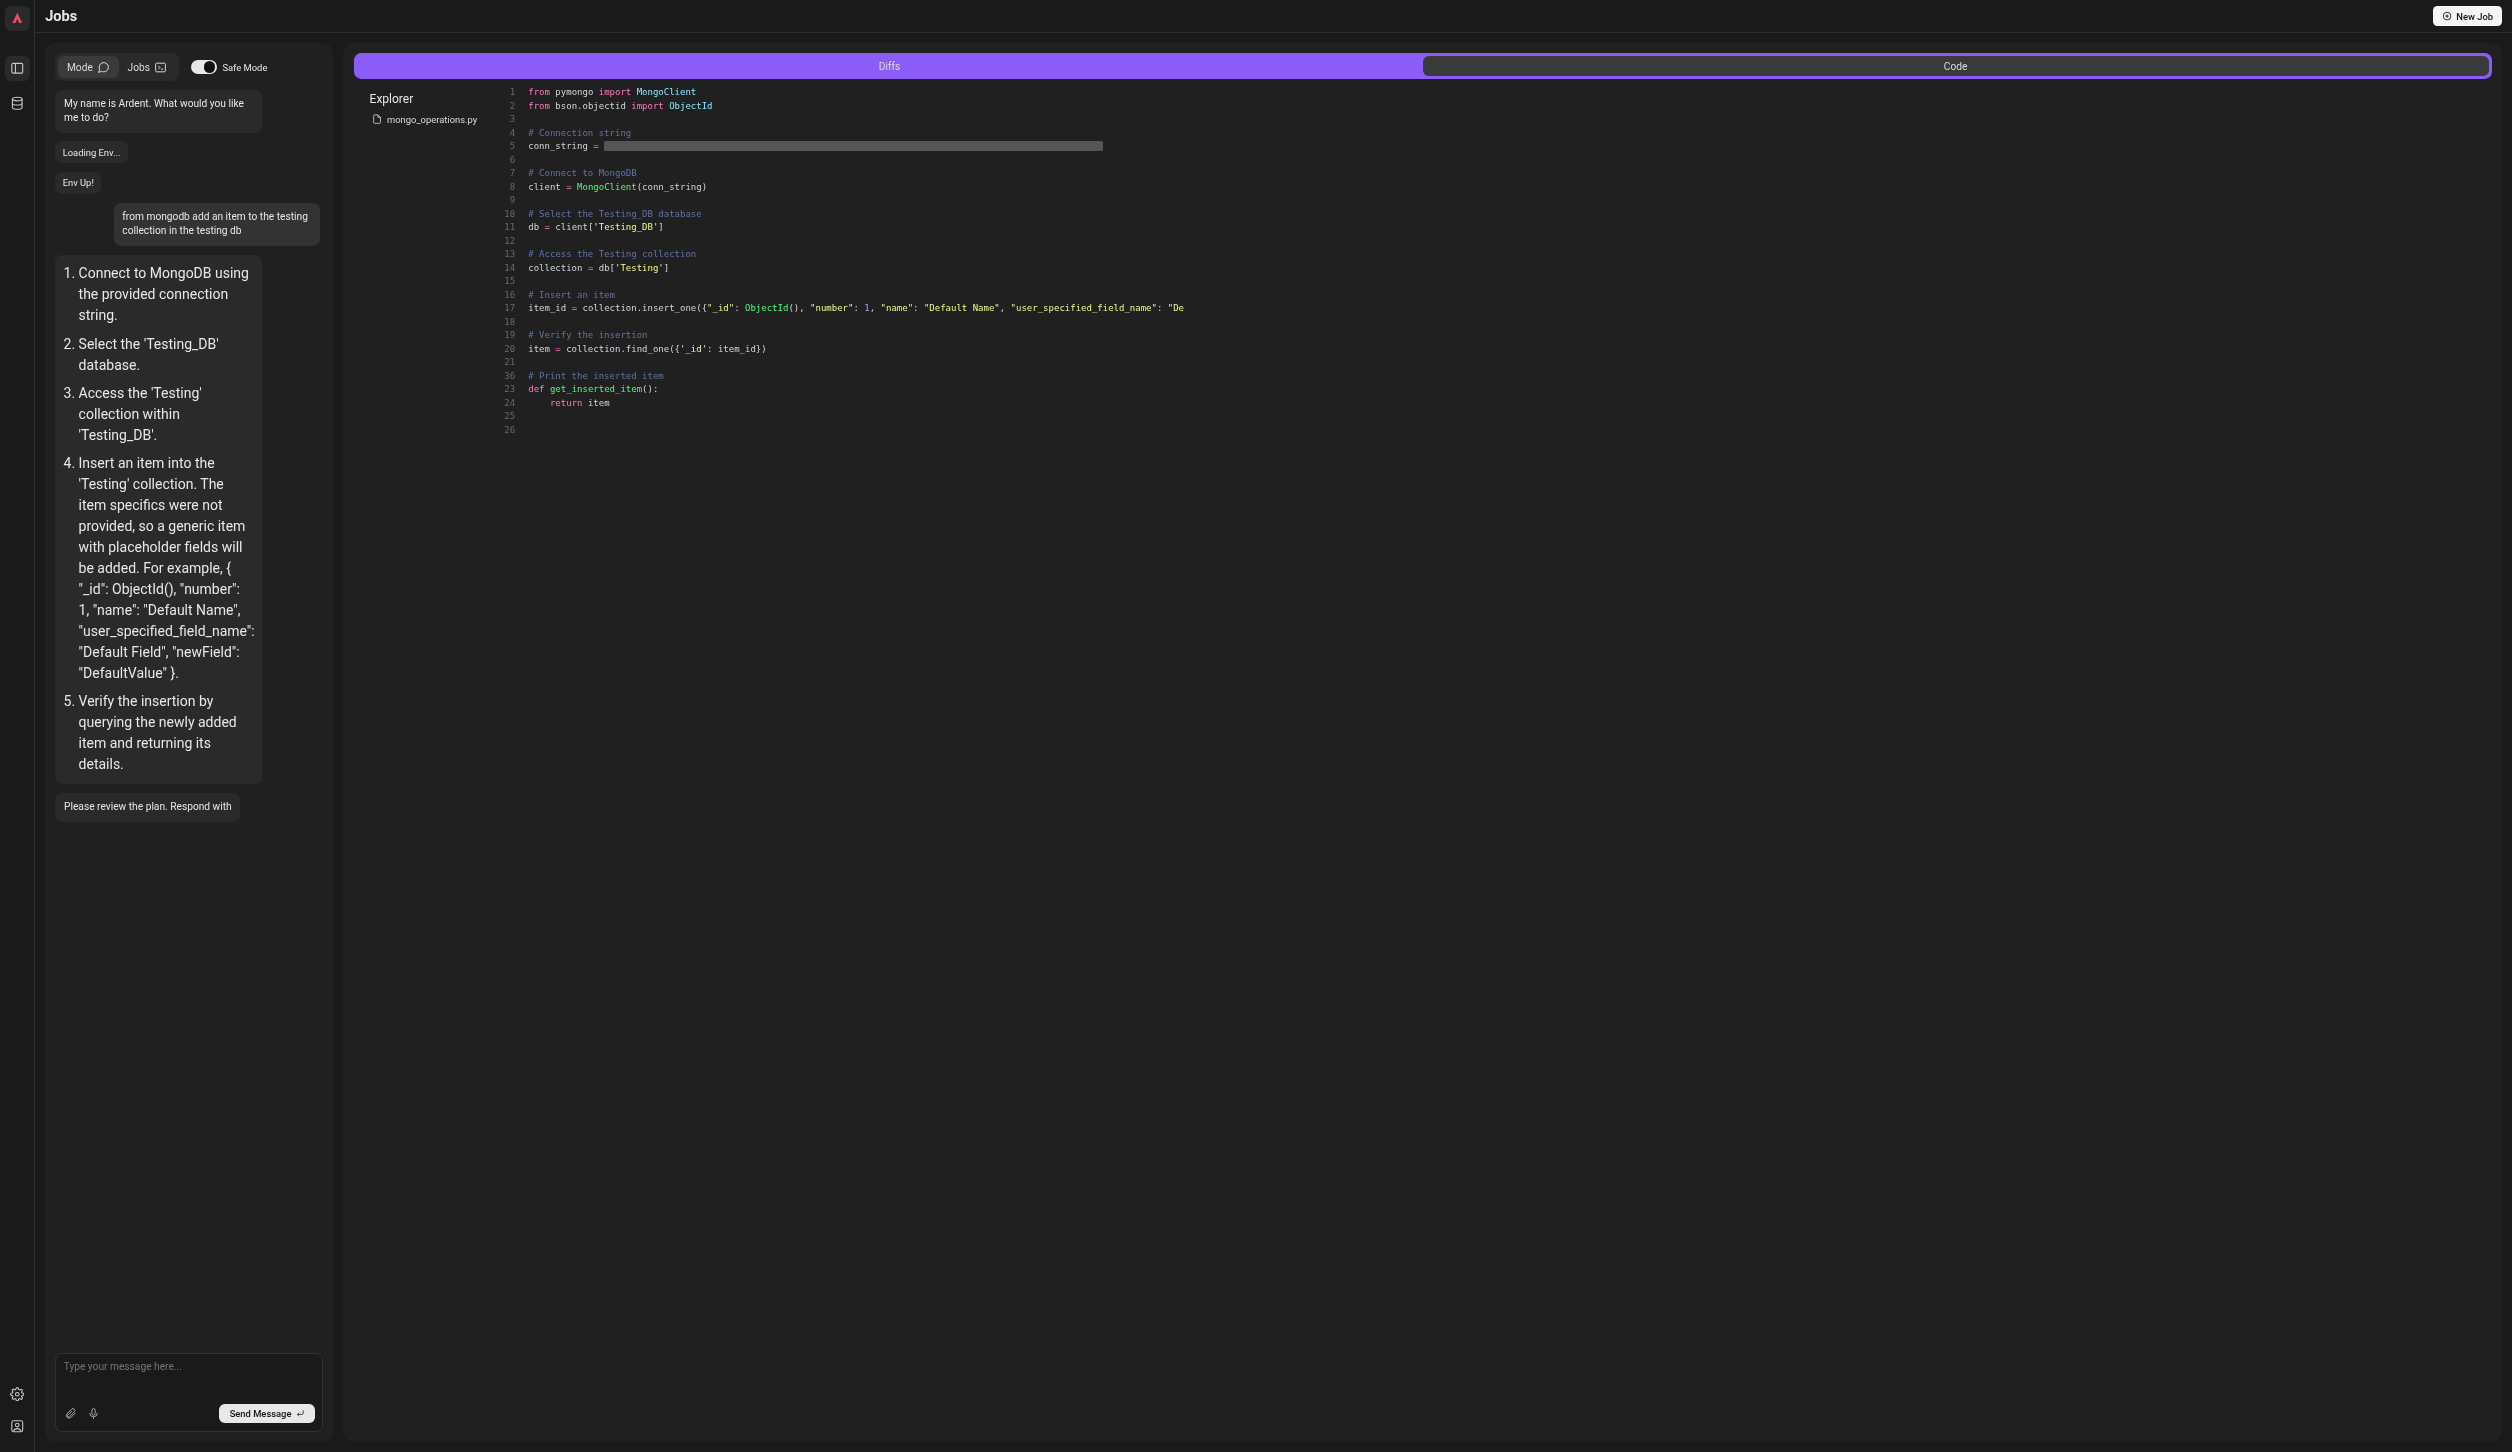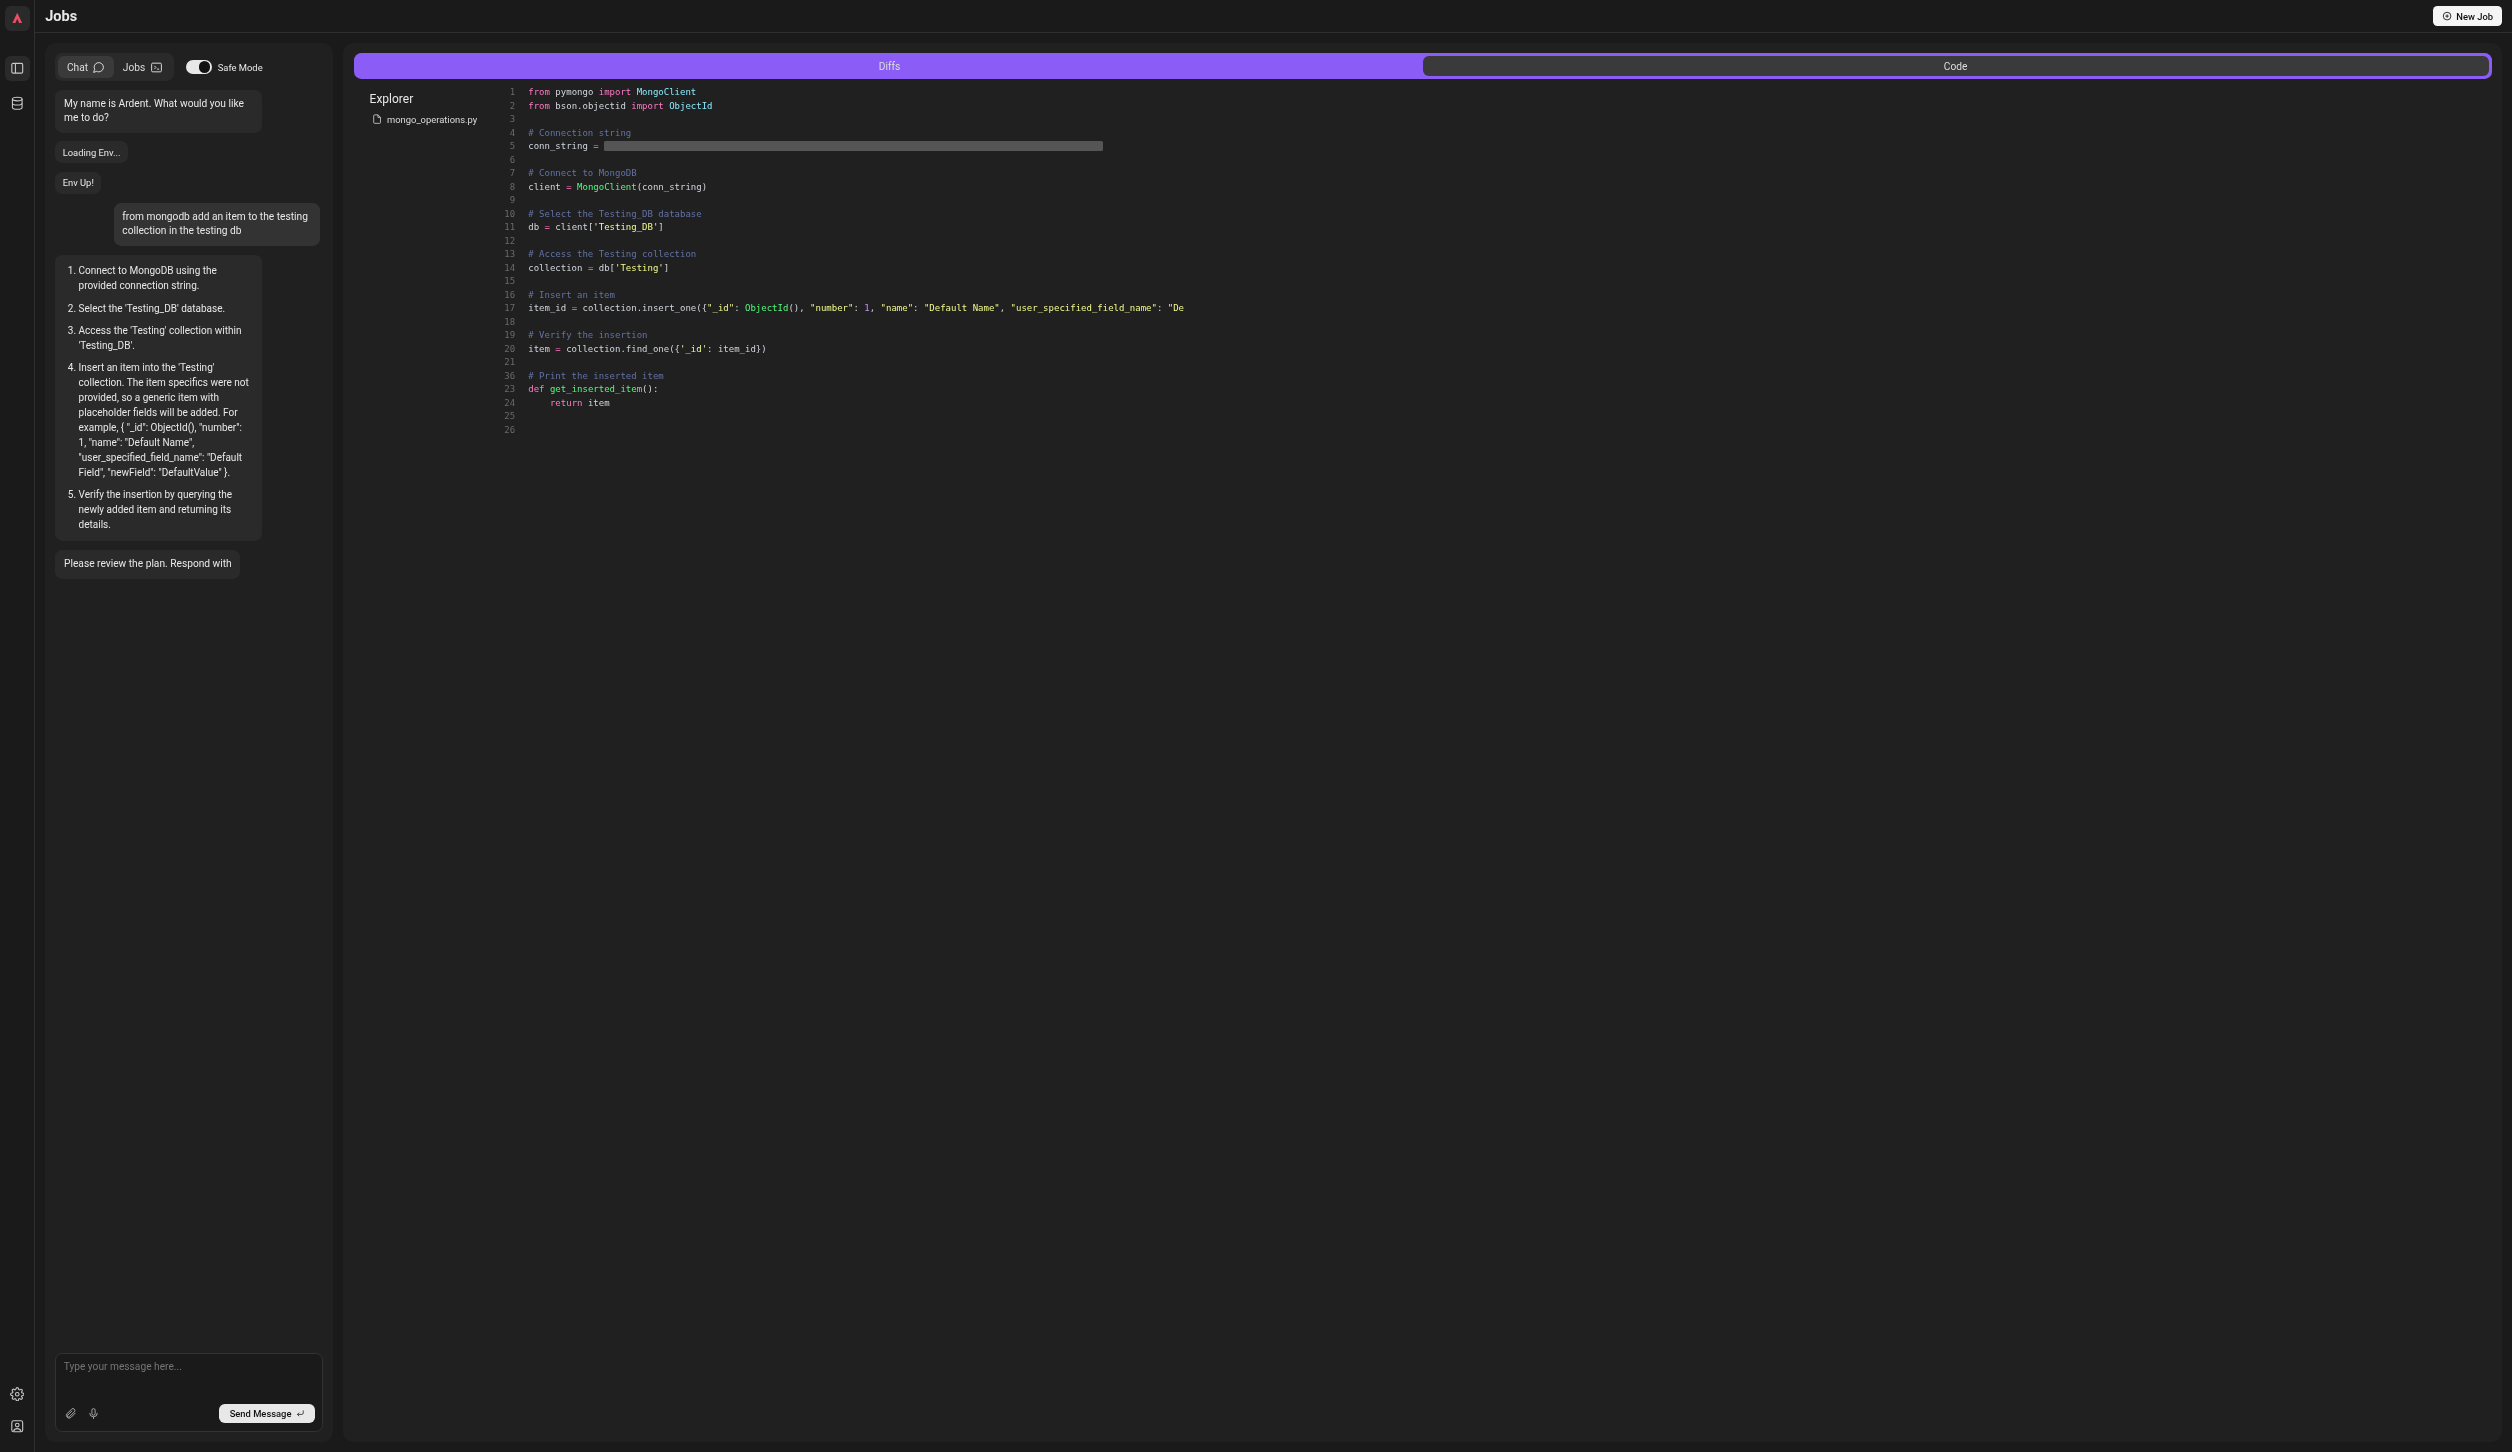--- a/index.html
+++ b/index.html
@@ -40,21 +40,21 @@
 .switch .knob { position: absolute; width: 11.6px; height: 11.6px; background: #111; border-radius: 50%; top: 1.5px; right: 1.5px; }
 .safe-toggle span { font-size: 9.4px; color: #e8e8e8; }
 
 .chat-scroll { flex: 1; overflow-y: auto; margin-top: 8.7px; display: flex; flex-direction: column; gap: 8.7px; padding-right: 2.9px; }
 .chat-scroll::-webkit-scrollbar { width: 0; }
 
 .bubble { background: #2a2a2a; border-radius: 7.3px; padding: 7.3px 8.7px; font-size: 10.2px; line-height: 1.4; max-width: 78%; }
 .bubble.sys { align-self: flex-start; }
 .bubble.user { align-self: flex-end; background: #333333; }
 .bubble.small { padding: 4.4px 7.3px; font-size: 9.4px; }
-.plan-block { background: #2a2a2a; border-radius: 7.3px; padding: 8.7px 10.2px; font-size: 10px; line-height: 1.5; max-width: 78%; align-self: flex-start; }
+.plan-block { background: #2a2a2a; border-radius: 7.3px; padding: 8.7px 10.2px; font-size: 14px; line-height: 1.5; max-width: 78%; align-self: flex-start; }
 .plan-block ol { list-style-position: outside; padding-left: 13px; }
 .plan-block li { margin-bottom: 7.3px; }
 .plan-block li:last-child { margin-bottom: 0; }
 
 .composer { margin-top: 5.8px; background: #1a1a1a; border: 0.7px solid #333; border-radius: 7.3px; padding: 7.3px; display: flex; flex-direction: column; gap: 20.4px; }
 .composer textarea { background: transparent; border: none; resize: none; color: #888; font-size: 10.2px; font-family: inherit; outline: none; min-height: 14.5px; }
 .composer .row { display: flex; align-items: center; gap: 10.2px; }
 .composer .row .icon-btn { color: #aaa; cursor: pointer; }
 .composer .send { margin-left: auto; background: #e8e8e8; color: #111; border-radius: 5.8px; padding: 4.4px 10.2px; font-size: 9.4px; font-weight: 500; display: flex; align-items: center; gap: 4.4px; cursor: pointer; }
 
@@ -148,21 +148,21 @@
         <span>New Job</span>
       </div>
     </div>
 
     <div class="content">
 
       <div class="panel-left">
         <div class="top-controls">
           <div class="tab-pills">
             <div class="tab-pill active">
-              <span>Chat</span>
+              <span>Mode</span>
               <svg viewBox="0 0 24 24" fill="none" stroke="currentColor" stroke-width="1.8">
                   <path d="M21 11.5a8.38 8.38 0 0 1-8.5 8.5 8.5 8.5 0 0 1-3.8-.9L3 21l1.9-5.7A8.5 8.5 0 1 1 21 11.5z"></path>
                 </svg>
             </div>
             <div class="tab-pill">
               <span>Jobs</span>
               <svg viewBox="0 0 24 24" fill="none" stroke="currentColor" stroke-width="1.8">
                   <rect x="3" y="4" width="18" height="16" rx="2"></rect>
                   <polyline points="8 9 11 12 8 15"></polyline>
                   <line x1="13" y1="15" x2="17" y2="15"></line>

